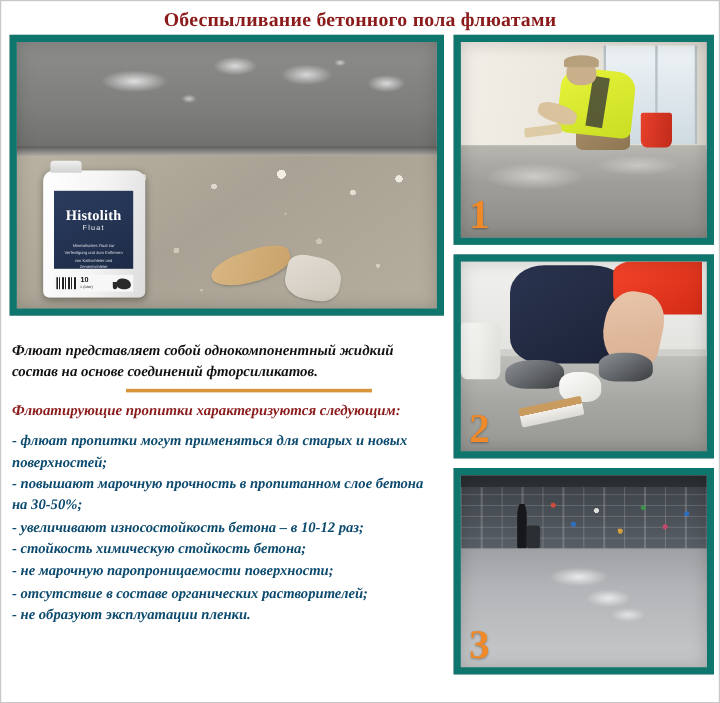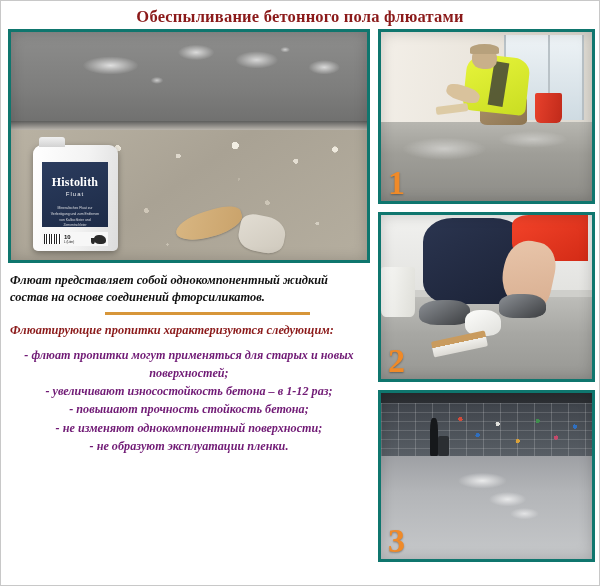--- a/index.html
+++ b/index.html
@@ -45,21 +45,21 @@
   .right-col{
     position:absolute;
     left:377px;top:0;
     width:217px;
     height:552px;
   }
 
   
   .photo{
     position:relative;
-    border:3px solid #0f766e;
+    border:6px solid #0f766e;
     box-sizing:border-box;
     overflow:hidden;
     background:#9a9a9a;
     padding-left:28px;
   }
   .photo::after{
     content:"";
     position:absolute;inset:0;
     pointer-events:none;
     box-shadow:inset 0 0 14px rgba(0,0,0,.18);
@@ -206,21 +206,21 @@
     position:absolute;
     left:2px;top:243px;
     width:358px;
   }
   .lead{
     font-size:12.4px;
     font-weight:bold;
     font-style:italic;
     color:#111;
     line-height:1.36;
-    margin:0 0 4px;
+    margin:12px 0 4px;
   }
   .divider{
     width:205px;height:3px;
     background:#d79639;
     margin:6px auto 7px 95px;
   }
   .subhead{
     font-size:12.4px;
     font-weight:bold;
     font-style:italic;
@@ -229,24 +229,23 @@
     margin:0 0 9px;
   }
   ul.bullets{
     list-style:none;
     margin:0;padding:0;
   }
   ul.bullets li{
     font-size:12.2px;
     font-weight:bold;
     font-style:italic;
-    color:#701a75;
+    color:#0c4a6e;
     line-height:1.42;
     margin:0 0 1px;
-    text-align:center;
   }
 
   
   .p1{width:217px;height:175px;}
   .p2{width:217px;height:170px;margin-top:8px;}
   .p3{width:217px;height:172px;margin-top:8px;}
 
   
   .s1-wall{position:absolute;left:0;right:0;top:0;height:55%;
     background:linear-gradient(100deg,#f3efe8 0%,#e9e4db 55%,#dcd8d0 100%);}
@@ -371,23 +370,25 @@
           </div>
         </div>
       </div>
 
       <div class="textwrap">
         <p class="lead">Флюат представляет собой однокомпонентный жидкий состав на основе соединений фторсиликатов.</p>
         <div class="divider"></div>
         <p class="subhead">Флюатирующие пропитки характеризуются следующим:</p>
         <ul class="bullets">
           <li>- флюат пропитки могут применяться для старых и новых поверхностей;</li>
-          <li>- увеличивают износостойкость бетона – в 1-12 раз;</li>
-          <li>- повышают прочность стойкость бетона;</li>
-          <li>- не изменяют однокомпонентный поверхности;</li>
+          <li>- повышают марочную прочность в пропитанном слое бетона на 30-50%;</li>
+          <li>- увеличивают износостойкость бетона – в 10-12 раз;</li>
+          <li>- стойкость химическую стойкость бетона;</li>
+          <li>- не марочную паропроницаемости поверхности;</li>
+          <li>- отсутствие в составе органических растворителей;</li>
           <li>- не образуют эксплуатации пленки.</li>
         </ul>
       </div>
     </div>
 
     <div class="right-col">
 
       <div class="photo p1">
         <div class="s1-wall"></div>
         <div class="s1-window"></div>

